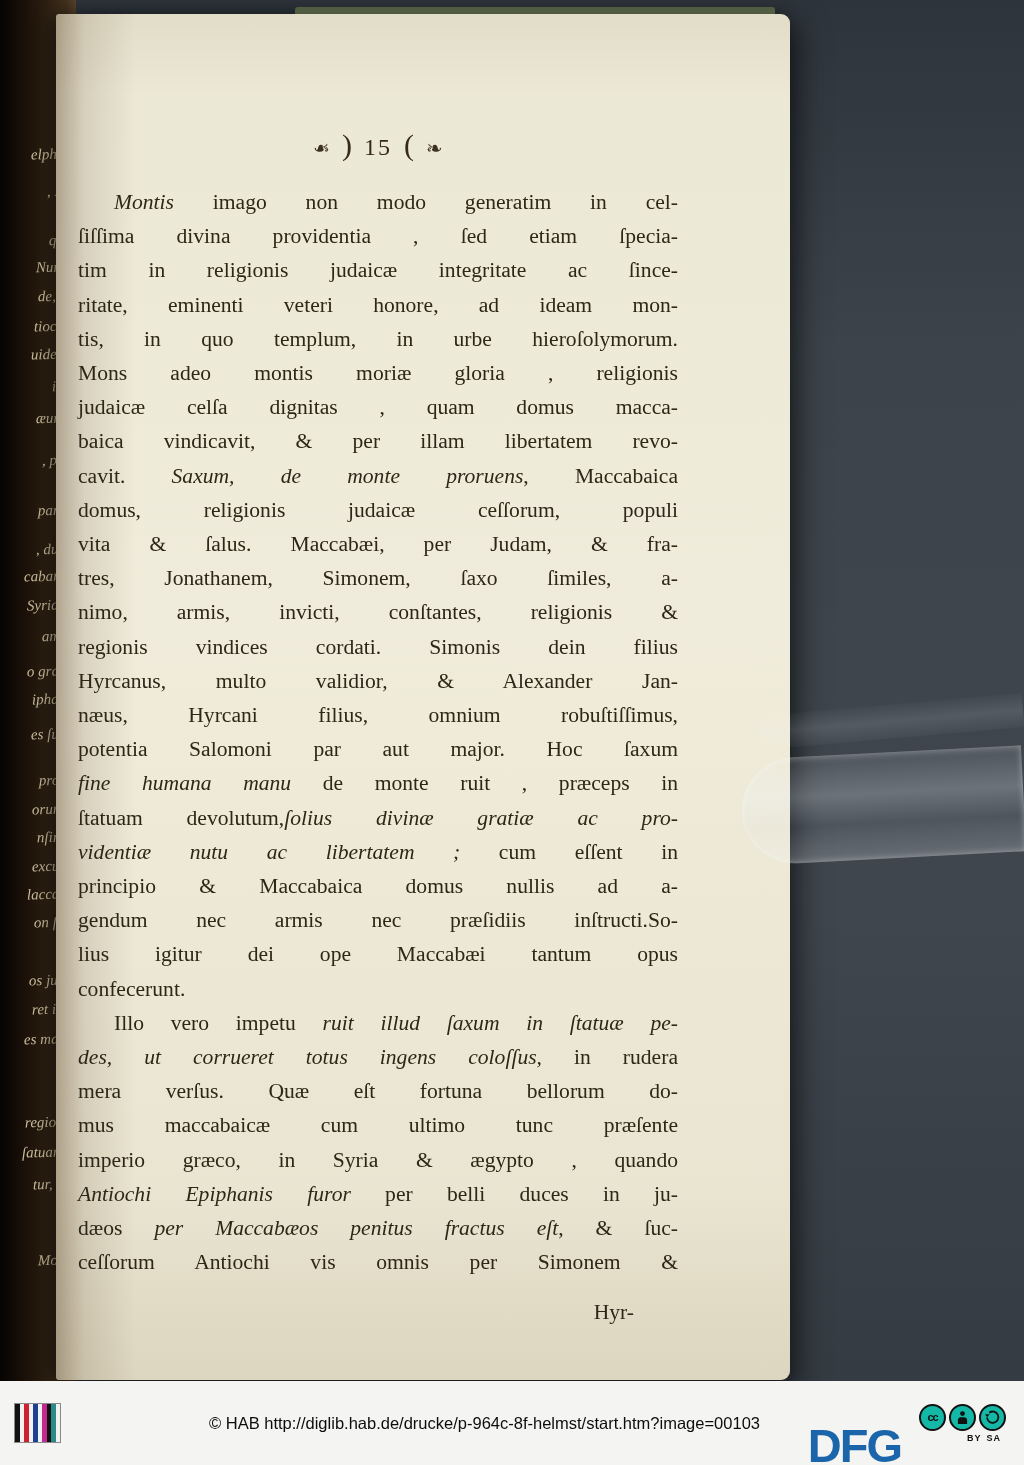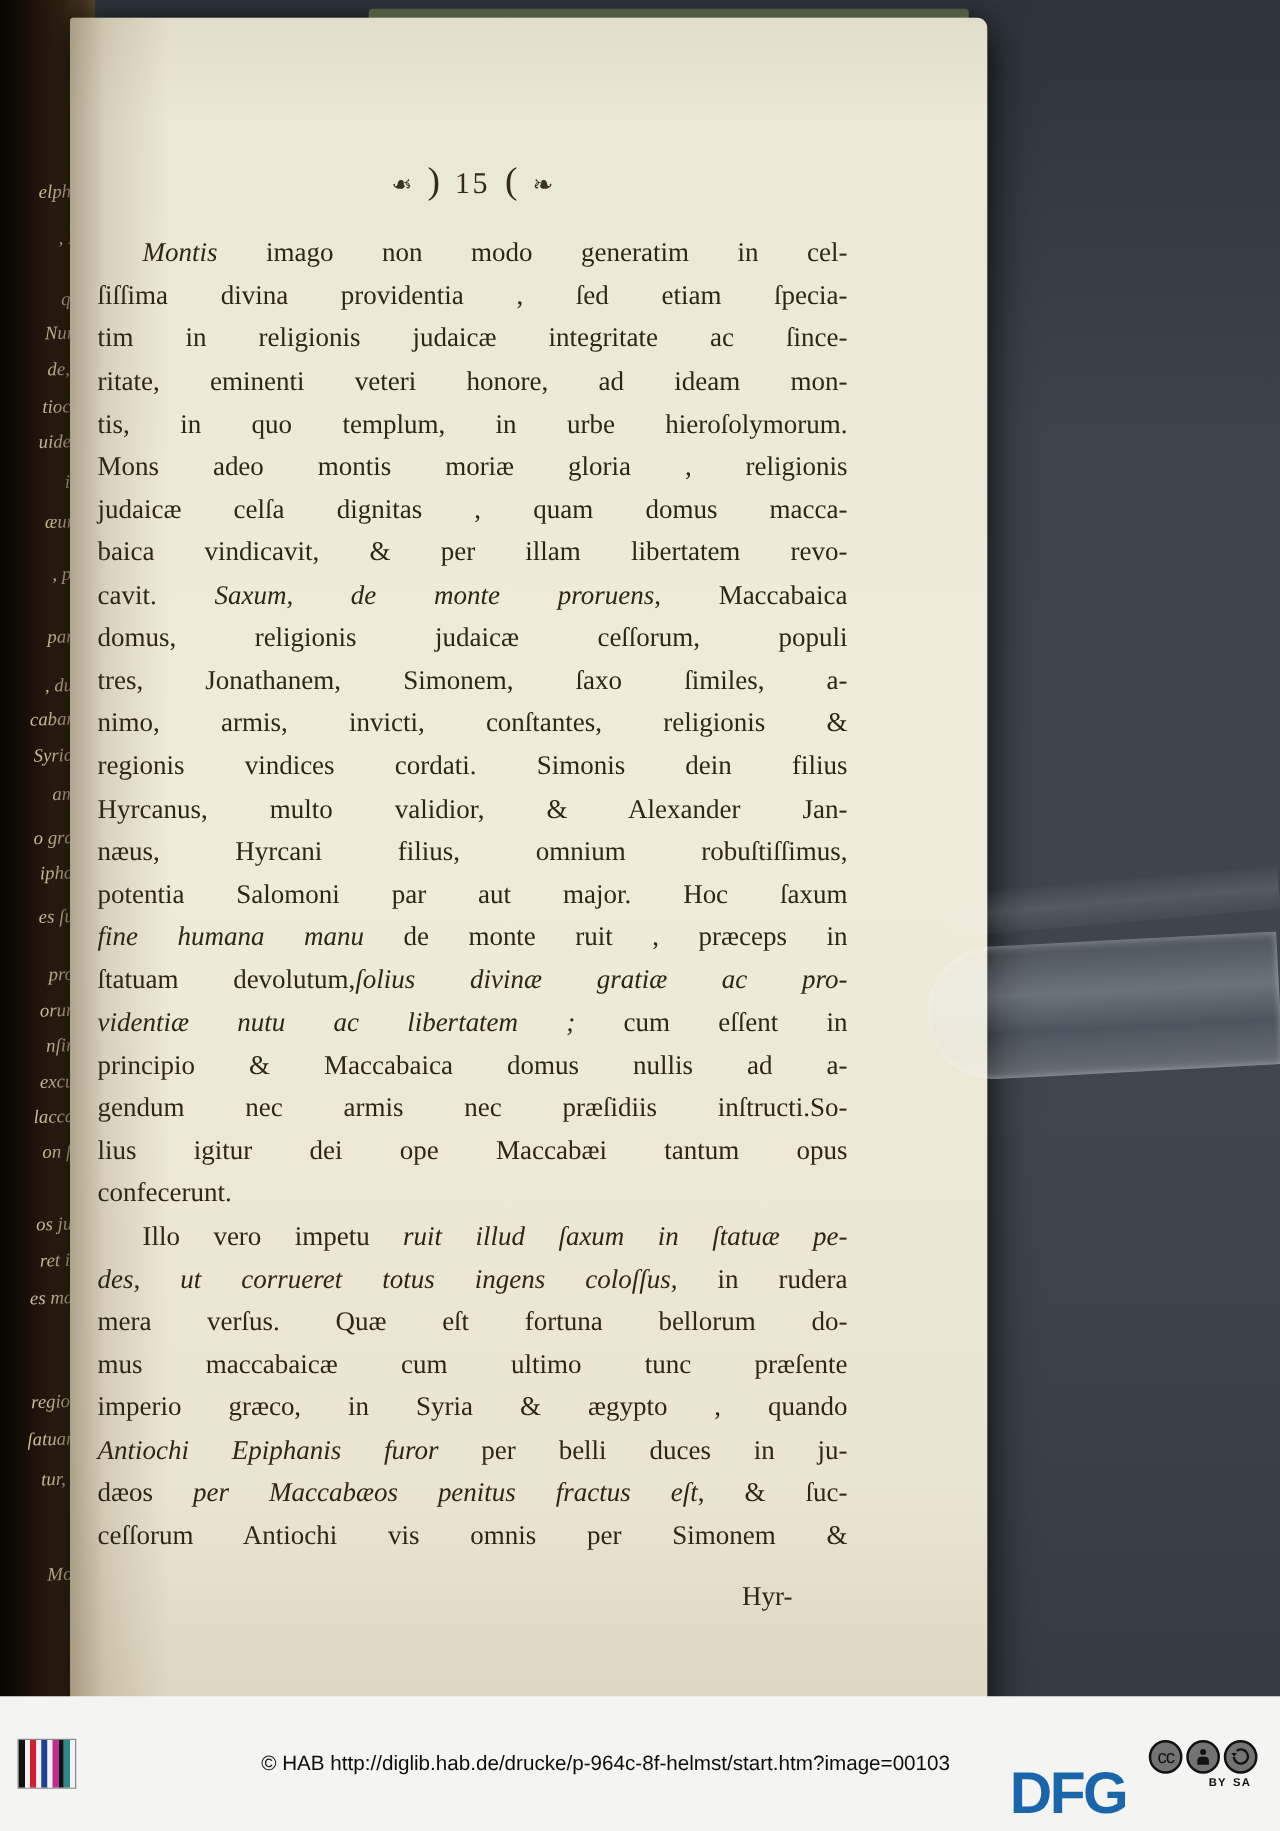--- a/index.html
+++ b/index.html
@@ -74,37 +74,37 @@
   .strip {
     position:absolute; left:742px; top:760px; width:282px; height:106px; z-index:5;
     transform:rotate(-3deg); transform-origin:left center;
     border-radius:60px 0 0 60px;
     background:linear-gradient(180deg, rgba(228,238,246,.08) 0%, rgba(236,244,251,.26) 38%, rgba(208,222,236,.10) 66%, rgba(242,248,253,.22) 100%);
     box-shadow: inset 0 2px 7px rgba(255,255,255,.28), inset 0 -2px 6px rgba(255,255,255,.16);
   }
 
   
   .footer {
-    position:absolute; left:0; bottom:0; width:1024px; height:108px; z-index:10;
+    position:absolute; left:0; bottom:0; width:1024px; height:84px; z-index:10;
     background:#f4f4f2; display:flex; align-items:center; padding:0 14px;
     font-family:"Liberation Sans", sans-serif; color:#111;
   }
   .colorbar { display:flex; height:40px; border:1px solid #8a8a8a; }
   .stripe { width:4.5px; height:100%; }
   .copyright { margin-left:148px; font-size:16.5px; color:#0d0d0d; white-space:nowrap; }
   .dfg {
     margin-left:auto; font-weight:bold; font-size:47px; letter-spacing:-2px;
     color:#1b66ab; line-height:1; padding-right:10px;margin-top:44px;
   }
   .ccwrap { display:flex; flex-direction:column; align-items:flex-end; margin-left:8px; margin-right:4px; }
   .ccicons { display:flex; gap:3px; }
   .badge {
     width:27px; height:27px; border:2.5px solid #111; border-radius:50%;
-    background:#737373; display:flex; align-items:center; justify-content:center;
-    font-weight:normal; font-size:15px; letter-spacing:-1px; color:#111;
+    background:#14b8a6; display:flex; align-items:center; justify-content:center;
+    font-weight:bold; font-size:11px; letter-spacing:-1px; color:#111;
   }
   .badge svg { display:block; }
   .cclabels { display:flex; gap:5px; padding-right:5px; margin-top:2px;
     font-size:9px; font-weight:bold; letter-spacing:1px; color:#111; }
 </style>
 </head>
 <body>
 
 <div class="stage">
   <div class="spine" id="spine">
@@ -157,20 +157,21 @@
           <div class="line indent"><span class="it">Montis</span><span> imago non modo generatim in cel-</span></div>
           <div class="line"><span>ſiſſima divina providentia , ſed etiam ſpecia-</span></div>
           <div class="line"><span>tim in religionis judaicæ integritate ac ſince-</span></div>
           <div class="line"><span>ritate, eminenti veteri honore, ad ideam mon-</span></div>
           <div class="line"><span>tis, in quo templum, in urbe hieroſolymorum.</span></div>
           <div class="line"><span>Mons adeo montis moriæ gloria , religionis</span></div>
           <div class="line"><span>judaicæ celſa dignitas , quam domus macca-</span></div>
           <div class="line"><span>baica vindicavit, &amp; per illam libertatem revo-</span></div>
           <div class="line"><span>cavit. </span><span class="it">Saxum, de monte proruens</span><span>, Maccabaica</span></div>
           <div class="line"><span>domus, religionis judaicæ ceſſorum, populi</span></div>
+          <div class="line"><span>vita &amp; ſalus. Maccabæi, per Judam, &amp; fra-</span></div>
           <div class="line"><span>tres, Jonathanem, Simonem, ſaxo ſimiles, a-</span></div>
           <div class="line"><span>nimo, armis, invicti, conſtantes, religionis &amp;</span></div>
           <div class="line"><span>regionis vindices cordati. Simonis dein filius</span></div>
           <div class="line"><span>Hyrcanus, multo validior, &amp; Alexander Jan-</span></div>
           <div class="line"><span>næus, Hyrcani filius, omnium robuſtiſſimus,</span></div>
           <div class="line"><span>potentia Salomoni par aut major. Hoc ſaxum</span></div>
           <div class="line"><span class="it">fine humana manu</span><span> de monte ruit , præceps in</span></div>
           <div class="line"><span>ſtatuam devolutum,</span><span class="it">ſolius divinæ gratiæ ac pro-</span></div>
           <div class="line"><span class="it">videntiæ nutu ac libertatem ;</span><span> cum eſſent in</span></div>
           <div class="line"><span>principio &amp; Maccabaica domus nullis ad a-</span></div>

